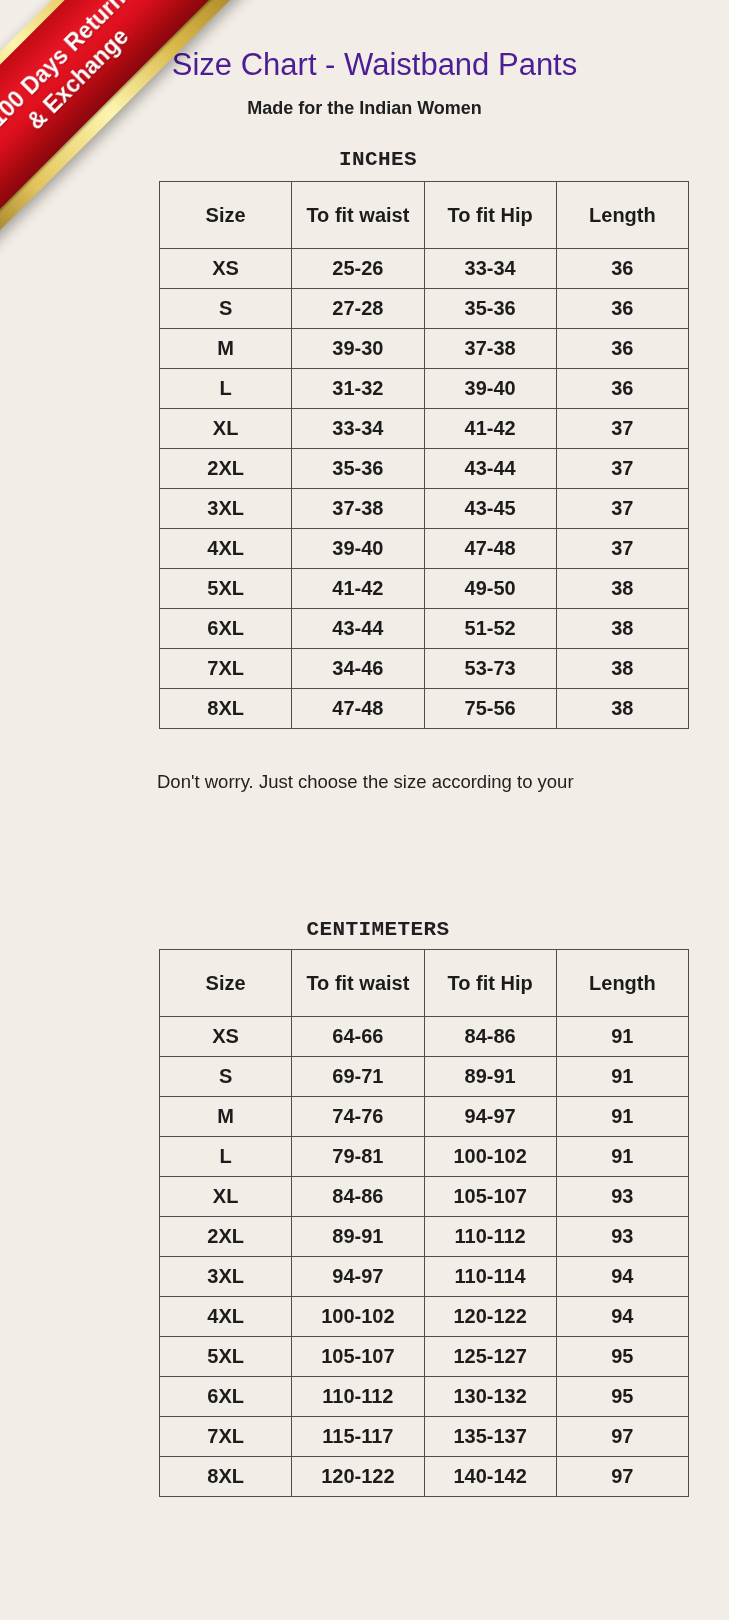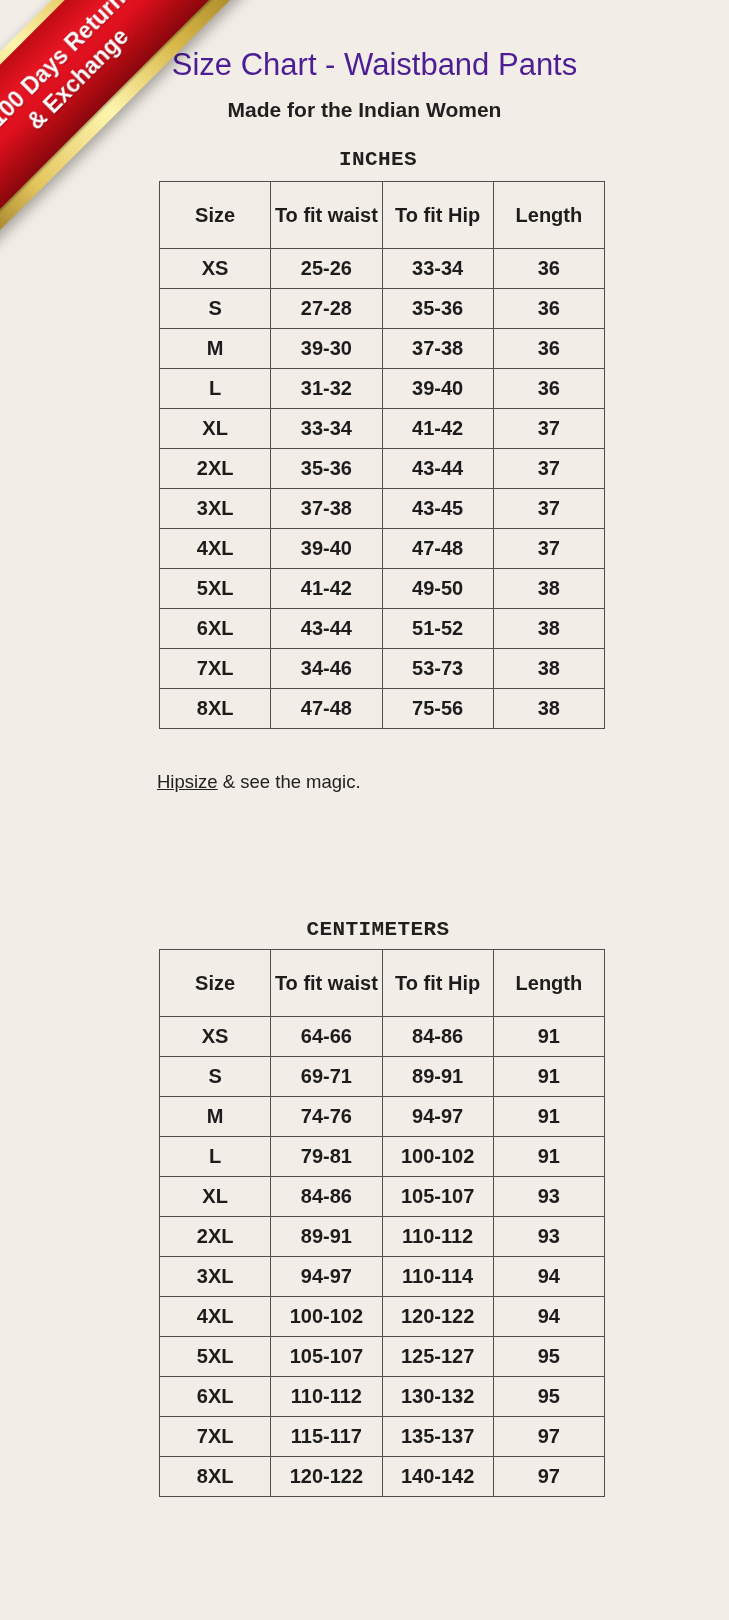--- a/index.html
+++ b/index.html
@@ -43,34 +43,34 @@
 
   
   .title {
     position:absolute; top:47px; left:20px; right:0;
     text-align:center;
     font-size:31px; color:#4c1d95;
   }
   .subtitle {
     position:absolute; top:98px; left:0; right:0;
     text-align:center;
-    font-size:21px; font-weight:bold;
+    font-size:18px; font-weight:bold;
   }
   .section-heading {
     position:absolute; left:159px; width:438px;
     text-align:center;
     font-size:21px; font-weight:bold; letter-spacing:.4px;
     font-family:Liberation Mono, monospace;
   }
   #inches-heading { top:148px; }
   #cm-heading { top:918px; }
 
   
   table {
-    position:absolute; left:159px; width:446px;
+    position:absolute; left:159px; width:530px;
     border-collapse:collapse; table-layout:fixed;
     background:transparent;
   }
   #inches-table { top:181px; }
   #cm-table { top:949px; }
   th, td {
     border:1px solid #4f4f4f;
     text-align:center; vertical-align:middle;
     font-weight:bold;
     padding:0 2px;
@@ -186,21 +186,21 @@
       <tr>
         <td>8XL</td>
         <td>47-48</td>
         <td>75-56</td>
         <td>38</td>
       </tr>
     </tbody>
 </table>
 
 <div class="note">
-  <div class="note-line"><span class="underlined">Hipsize</span><span> &amp; see the magic.</span></div>
+  <div class="note-line">Don't worry. Just choose the size according to your</div>
 </div>
 
 <div id="cm-heading" class="section-heading">CENTIMETERS</div>
 <table id="cm-table">
   <thead>
     <tr>
         <th>Size</th>
         <th>To fit waist</th>
         <th>To fit Hip</th>
         <th>Length</th>

